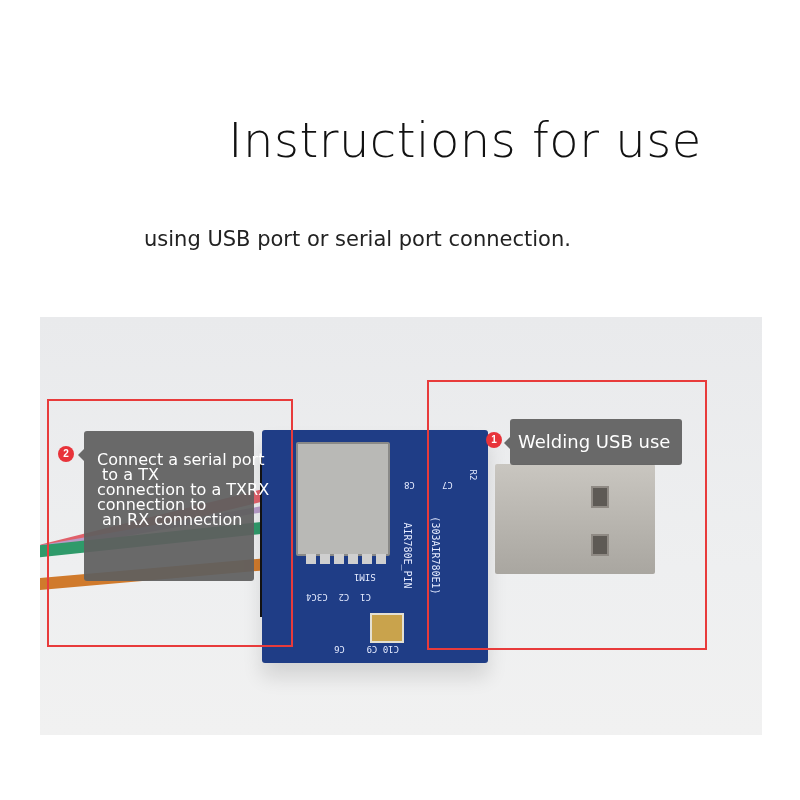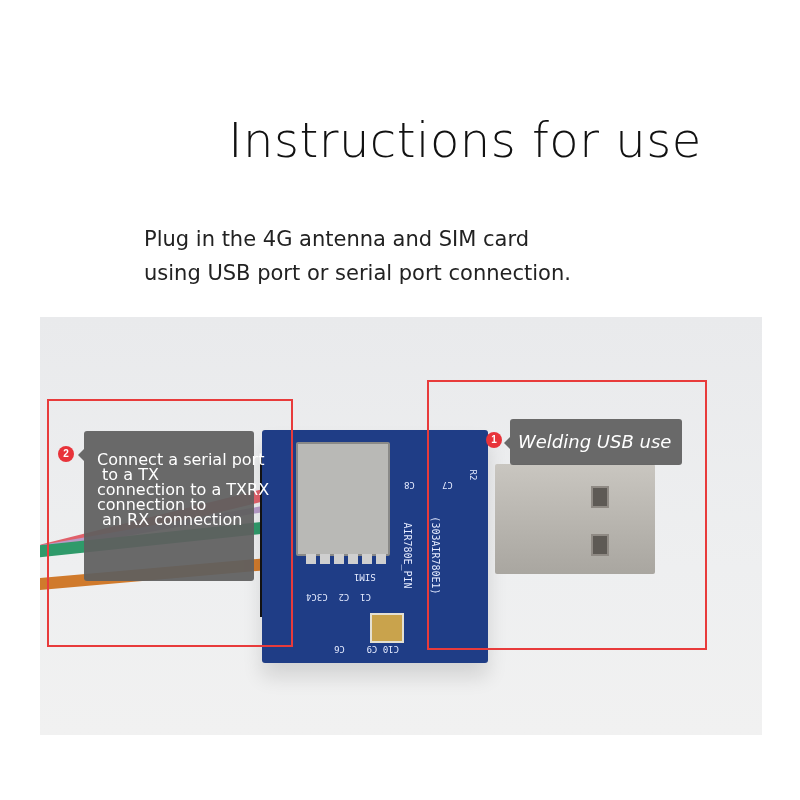--- a/index.html
+++ b/index.html
@@ -15,28 +15,27 @@
   .pcbtext { position:absolute; color:#e6ecff; font-size:9px; font-family:"DejaVu Sans Mono", monospace; }
   .usb { position:absolute; left:455px; top:147px; width:160px; height:110px; background:linear-gradient(180deg,#c9c6c0,#a9a6a0); border-radius:2px; }
   .usb .hole { position:absolute; left:96px; width:14px; height:18px; background:#5e5a55; border:2px solid #8f8a84; }
   .cap { position:absolute; left:330px; top:296px; width:30px; height:26px; background:#c9a34c; border:2px solid #e4e0d2; }
   .header-pins { position:absolute; left:220px; top:140px; width:22px; height:160px; background:#141414; }
   .frame { position:absolute; border:2px solid #e83b3b; box-sizing:border-box; }
   .callout { position:absolute; background:rgba(95,95,95,0.93); color:#fff; border-radius:3px; }
   .callout::before { content:""; position:absolute; left:-6px; top:18px; border-right:6px solid rgba(95,95,95,0.93); border-top:6px solid transparent; border-bottom:6px solid transparent; }
   .badge { position:absolute; width:16px; height:16px; border-radius:50%; background:#e8333a; color:#fff; font-size:10px; font-weight:bold; text-align:center; line-height:16px; font-family:"Liberation Sans", sans-serif; }
   .c2text { font-family:"DejaVu Sans", sans-serif; font-size:16px; line-height:15px; white-space:pre; padding:21px 0 0 13px; }
-  .c1text { font-family:"DejaVu Sans", sans-serif; font-size:18px; line-height:46px; padding-left:8px;font-style:italic; }
+  .c1text { font-family:"DejaVu Sans", sans-serif; font-size:18px; line-height:46px; padding-left:8px; }
 </style>
 </head>
 <body>
 
 <div class="title">Instructions for use</div>
 <div class="subtitle">
-  <div>Plug in the 4G antenna and SIM card</div>
   <div>using USB port or serial port connection.</div>
 </div>
 
 <div class="photo">
 
   <div class="wire" style="left:-10px;top:168px;width:250px;background:#e0606a;transform:rotate(-14deg);"></div>
   <div class="wire" style="left:-10px;top:186px;width:250px;background:#b79bc7;transform:rotate(-10deg);height:6px;"></div>
   <div class="wire" style="left:-10px;top:203px;width:250px;background:#2f9a6a;transform:rotate(-6deg);"></div>
   <div class="wire" style="left:-10px;top:240px;width:250px;background:#d07a2c;transform:rotate(-5deg);"></div>
 

